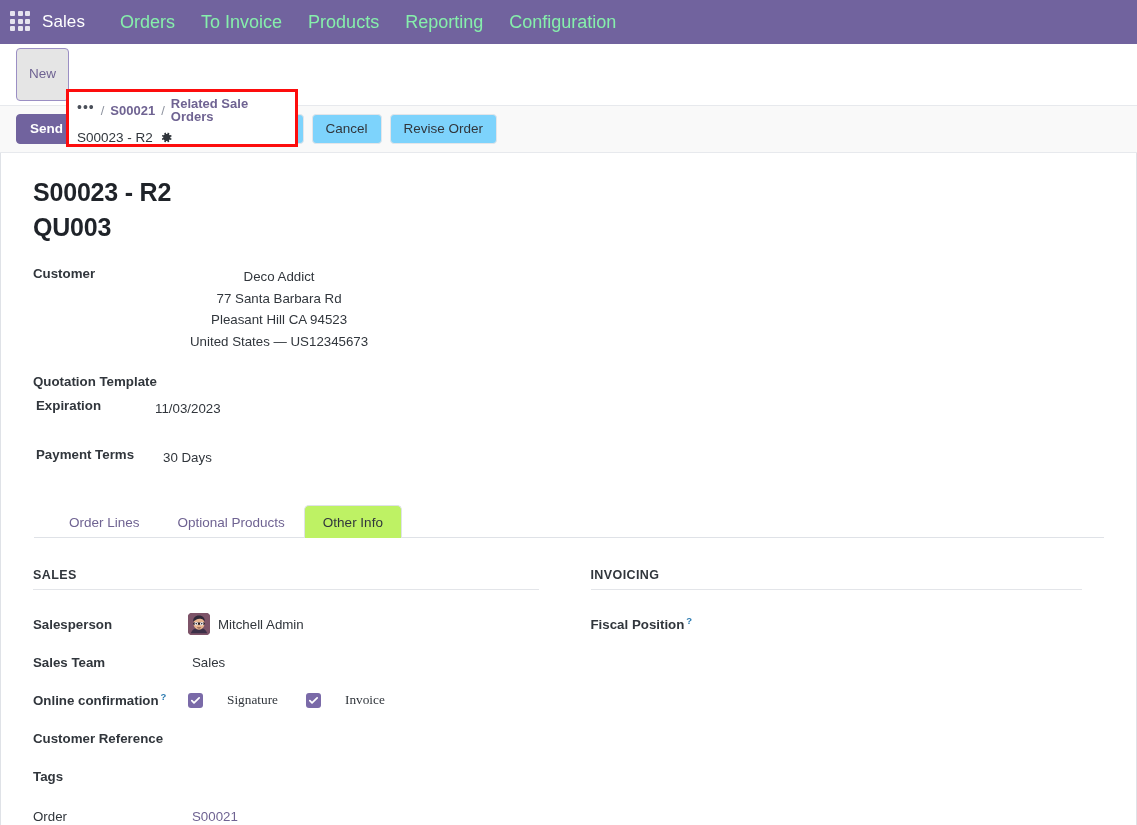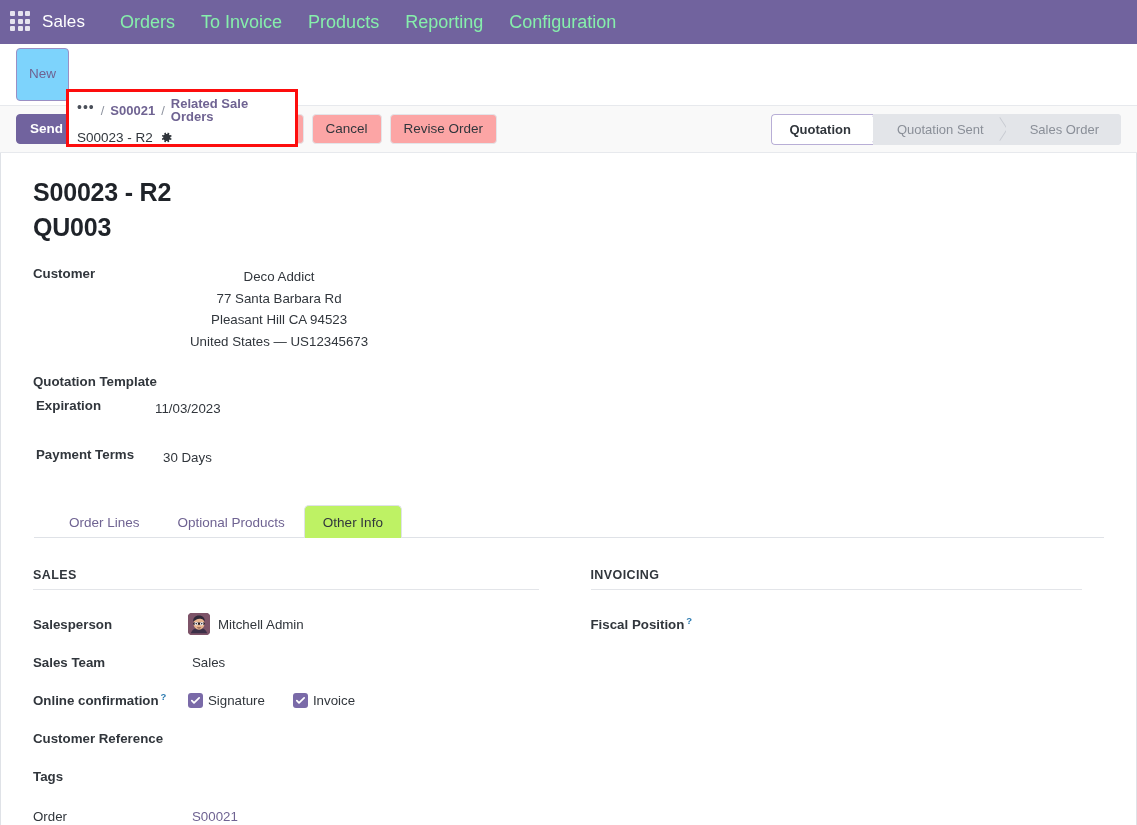--- a/index.html
+++ b/index.html
@@ -52,21 +52,21 @@
     background: #ffffff;
     border-bottom: 1px solid #e7e9ed;
     height: 62px;
     padding: 0 16px;
     display: flex;
     align-items: center;
   }
   .btn-new {
     border: 1px solid #9b8fc4;
     color: #6f6392;
-    background: #7dd3fc;
+    background: #e5e5e5;
     font-size: 13.5px;
     border-radius: 4px;
     padding: 17px 12px;
     cursor: pointer;
     line-height: 1.2;
     margin-right: 8px;
   }
   .bc-wrap {
     position: absolute;
     left: 66px;
@@ -117,21 +117,21 @@
   .btn {
     font-size: 13.5px;
     border-radius: 4px;
     padding: 6px 13px;
     cursor: pointer;
     border: 1px solid transparent;
     line-height: 1.25;
     white-space: nowrap;
   }
   .btn-primary { background: #71639e; color: #fff; font-weight: 700; border-color: #71639e; }
-  .btn-secondary { background: #fca5a5; color: #31363c; border-color: #e3e5e9; }
+  .btn-secondary { background: #7dd3fc; color: #31363c; border-color: #e3e5e9; }
 
   
   .pipeline {
     display: flex;
     align-items: stretch;
     background: #e3e5e9;
     border-radius: 4px;
     height: 31px;
     overflow: hidden;
   }
@@ -283,21 +283,21 @@
 
   .avatar {
     width: 22px; height: 22px;
     border-radius: 4px;
     background: #6b3f56;
     overflow: hidden;
     flex: 0 0 22px;
     display: block;
   }
 
-  .cbwrap { display: inline-flex; align-items: flex-end; gap: 5px; margin-right: 20px; cursor: pointer; }
+  .cbwrap { display: inline-flex; align-items: flex-end; gap: 24px; margin-right: 20px; cursor: pointer; font-family: Liberation Serif, serif; }
   .cbox {
     width: 15px; height: 15px;
     border-radius: 3px;
     background: #7a6aa8;
     display: inline-flex;
     align-items: center;
     justify-content: center;
     flex: 0 0 15px;
   }
   .cbox svg { display: block; }
@@ -349,25 +349,20 @@
   </div>
 </div>
 
 <div class="statusbar">
   <div class="actions">
     <button class="btn btn-primary">Send by Email</button>
     <button class="btn btn-secondary">Confirm</button>
     <button class="btn btn-secondary">Preview</button>
     <button class="btn btn-secondary">Cancel</button>
     <button class="btn btn-secondary">Revise Order</button>
-  </div>
-  <div class="pipeline">
-    <div class="stage active">Quotation</div>
-    <div class="stage">Quotation Sent</div>
-    <div class="stage">Sales Order</div>
   </div>
 </div>
 
 <div class="page-bg">
   <div class="sheet">
     <div class="sheet-inner">
 
       <h1 class="rec-title">
         <span>S00023 - R2</span>
         <span class="sub">QU003</span>

